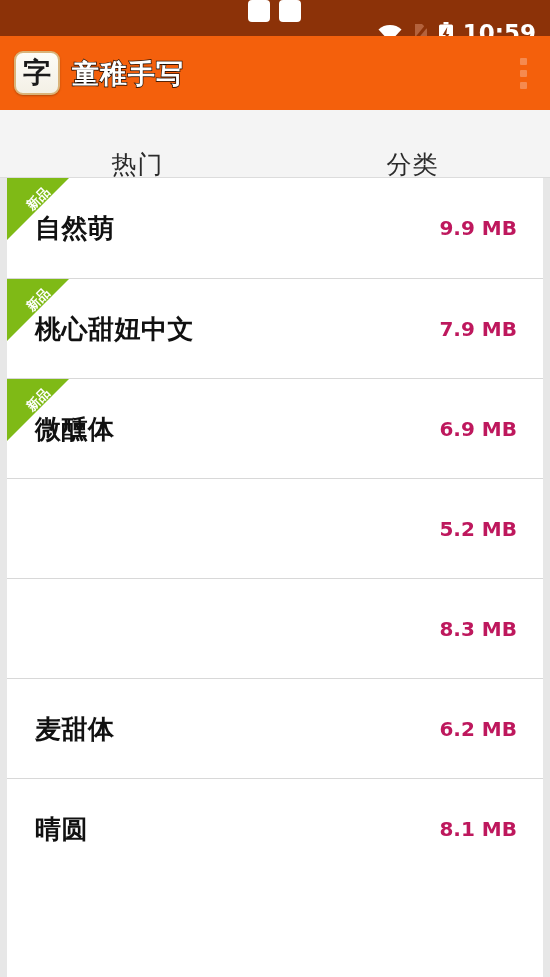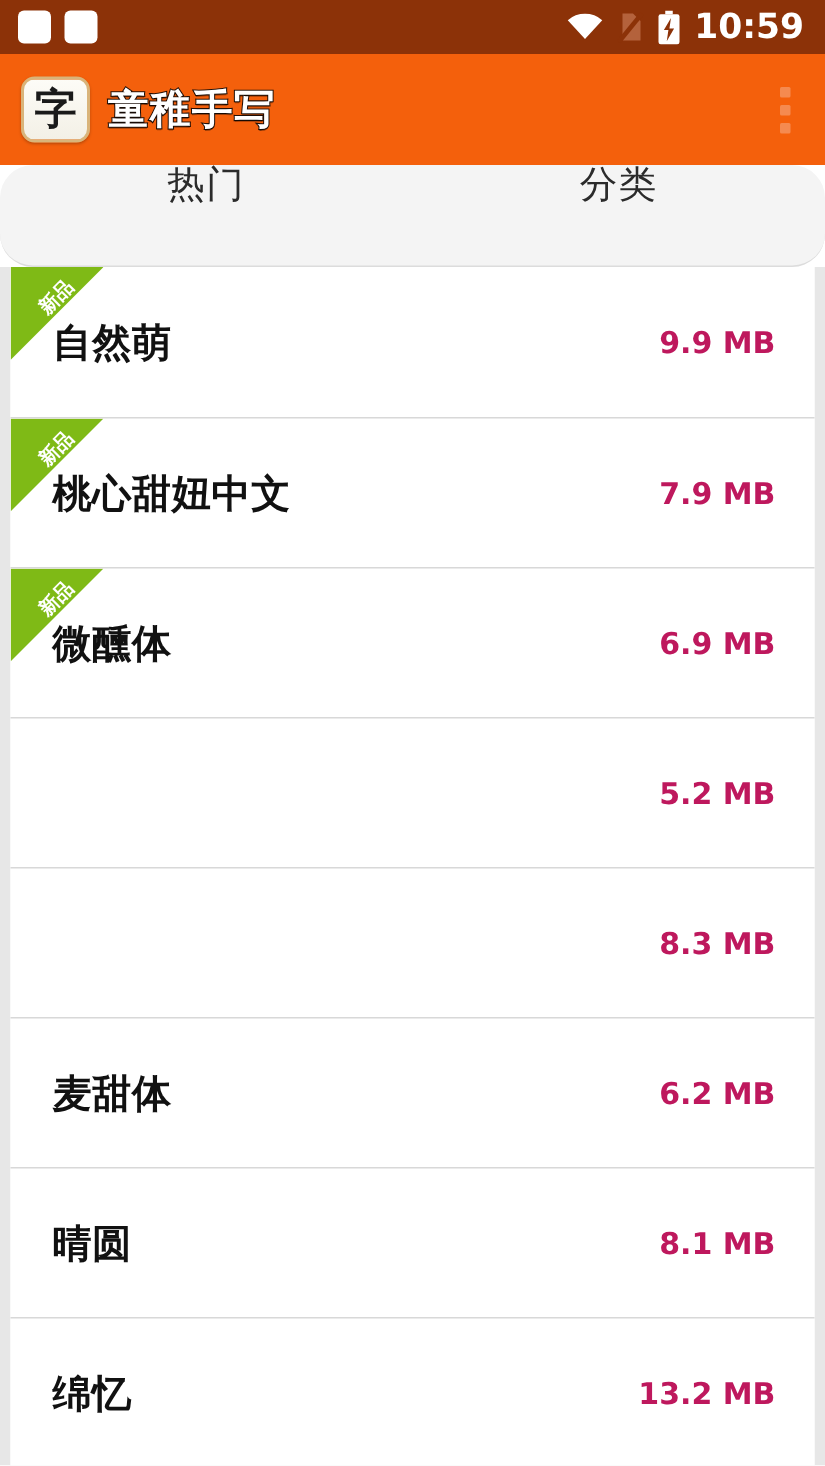--- a/index.html
+++ b/index.html
@@ -17,20 +17,21 @@
 
   
   .status-bar {
     height: 36px;
     background: #8C3208;
     display: flex;
     align-items: center;
     padding: 0 14px 0 12px;
     box-sizing: border-box;
     position: relative;
+    flex-direction: column;
   }
   .status-left {
     display: flex;
     align-items: center;
     gap: 9px;
   }
   .notif-box {
     width: 22px;
     height: 22px;
     background: #ffffff;
@@ -126,24 +127,23 @@
     height: 7px;
     background: #F58A50;
     border-radius: 1px;
   }
 
   
   .tab-bar {
     height: 68px;
     background: #F4F4F4;
     display: flex;
-    align-items: flex-start;
+    align-items: flex-end;
     border-bottom: 1px solid #DCDCDC;
     box-sizing: border-box;
-    border-radius: 22px;
   }
   .tab {
     flex: 1 1 0;
     display: flex;
     align-items: center;
     justify-content: center;
     position: relative;
     cursor: pointer;
   }
   .tab-label {
@@ -337,19 +337,15 @@
     <div class="row">
       <span class="row-name">麦甜体</span>
       <span class="row-size">6.2 MB</span>
     </div>
 
     <div class="row">
       <span class="row-name">晴圆</span>
       <span class="row-size">8.1 MB</span>
     </div>
 
-    <div class="row">
-      <span class="row-name">绵忆</span>
-      <span class="row-size">13.2 MB</span>
-    </div>
 
   </div>
 </div>
 
 </body></html>

